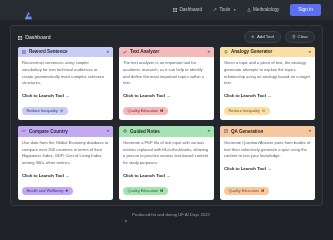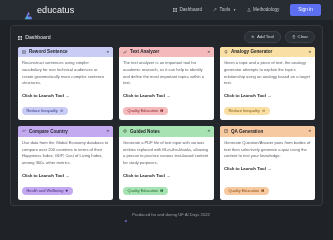--- a/index.html
+++ b/index.html
@@ -170,21 +170,20 @@
         <defs>
           <linearGradient id="lg" x1="0" y1="1" x2="1" y2="0">
             <stop offset="0%" stop-color="#37c9c0"></stop>
             <stop offset="50%" stop-color="#6f7bf0"></stop>
             <stop offset="100%" stop-color="#e05fd0"></stop>
           </linearGradient>
         </defs>
         <path d="M1 11 L6 1 L8 5 L6.2 5 L5 7.4 L9.5 7.4 L11 11 Z" fill="url(#lg)"></path>
       </svg>
     </span>
-    <span class="brand-name">educatus</span>
   </div>
 
   <div class="nav-right">
     <div class="nav-link">
       <span class="nav-ico">
         <svg viewBox="0 0 10 10" width="4" height="4">
           <rect x="0" y="0" width="4" height="4" fill="#c3c7cd"></rect>
           <rect x="6" y="0" width="4" height="4" fill="#c3c7cd"></rect>
           <rect x="0" y="6" width="4" height="4" fill="#c3c7cd"></rect>
           <rect x="6" y="6" width="4" height="4" fill="#c3c7cd"></rect>

